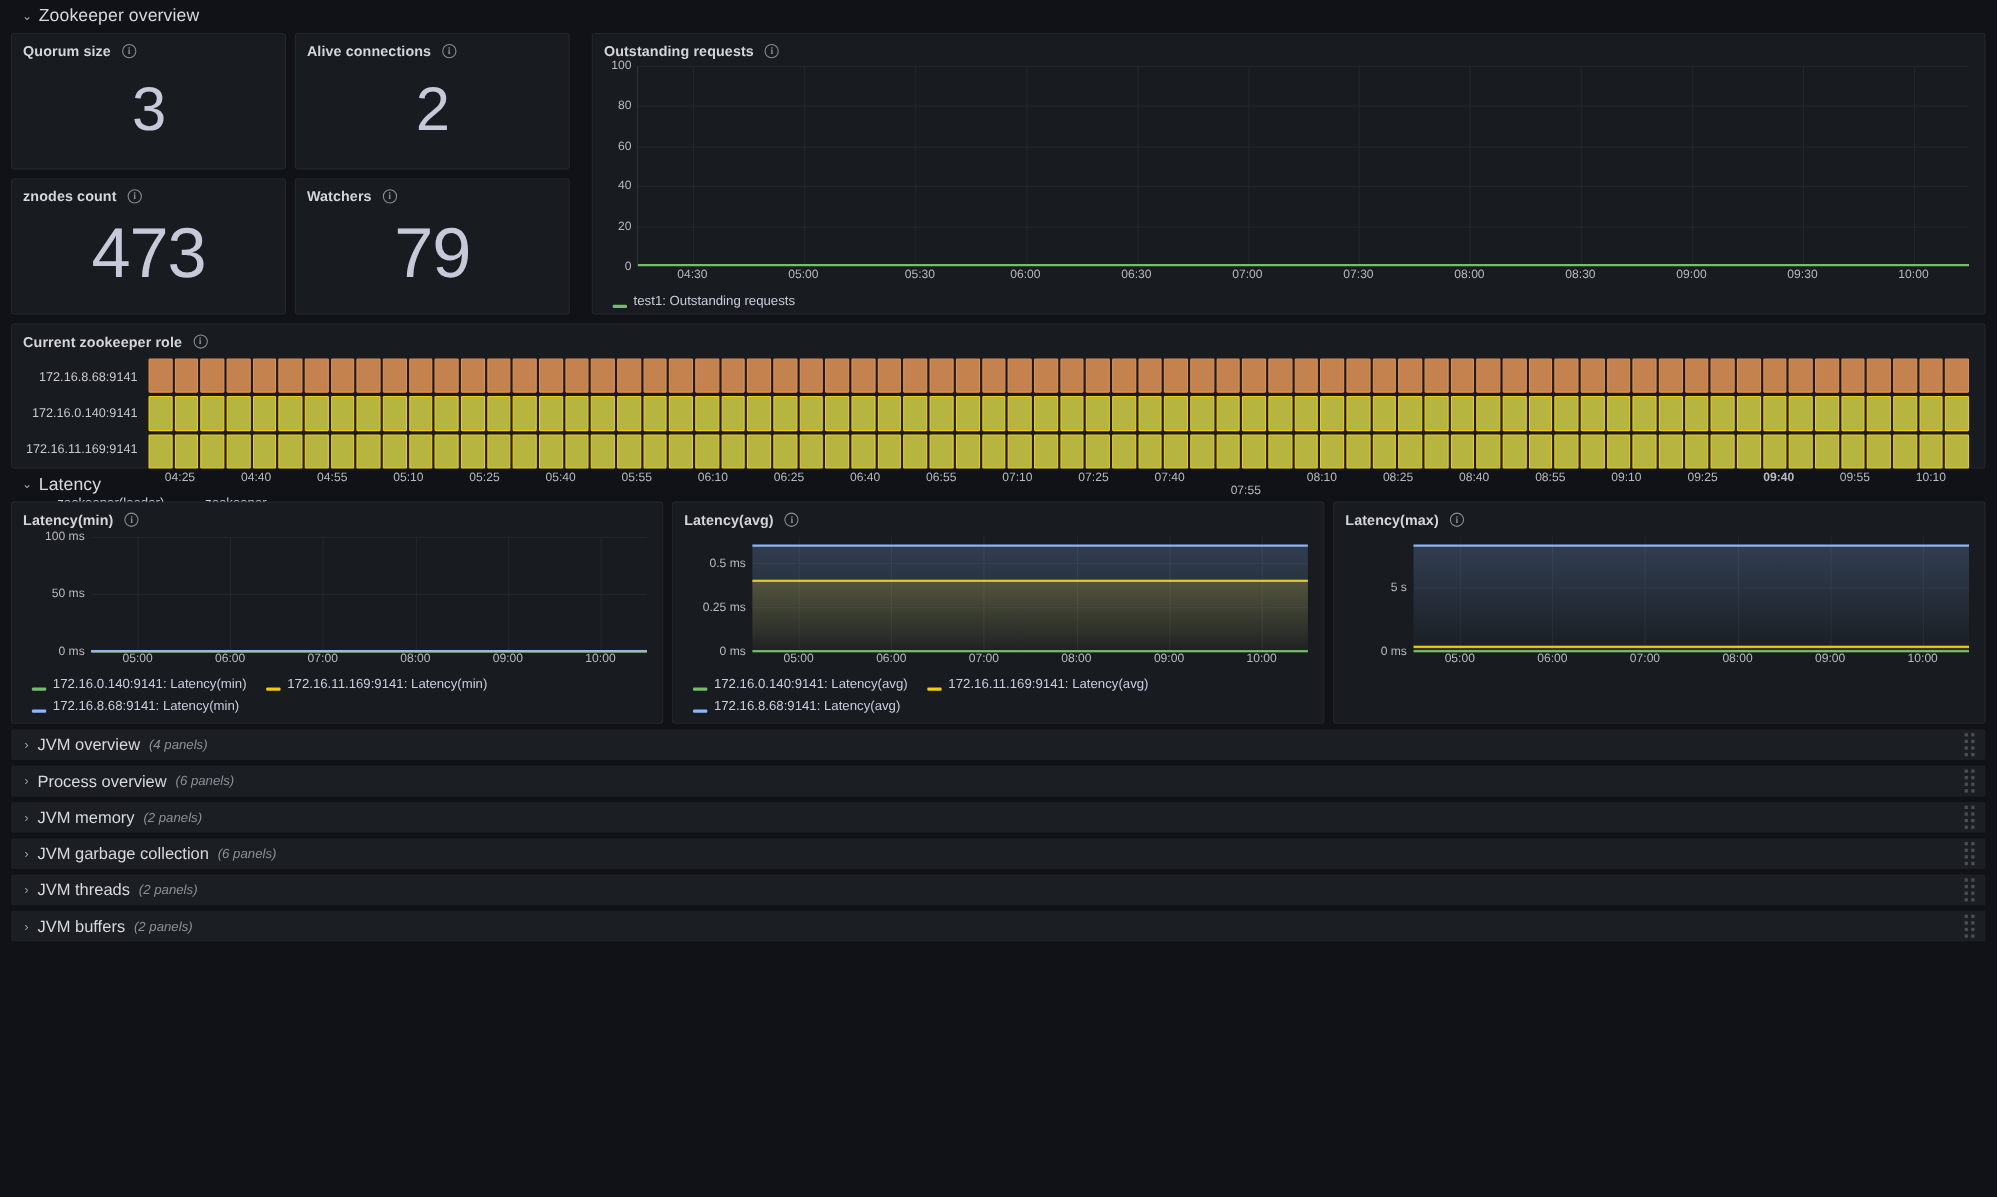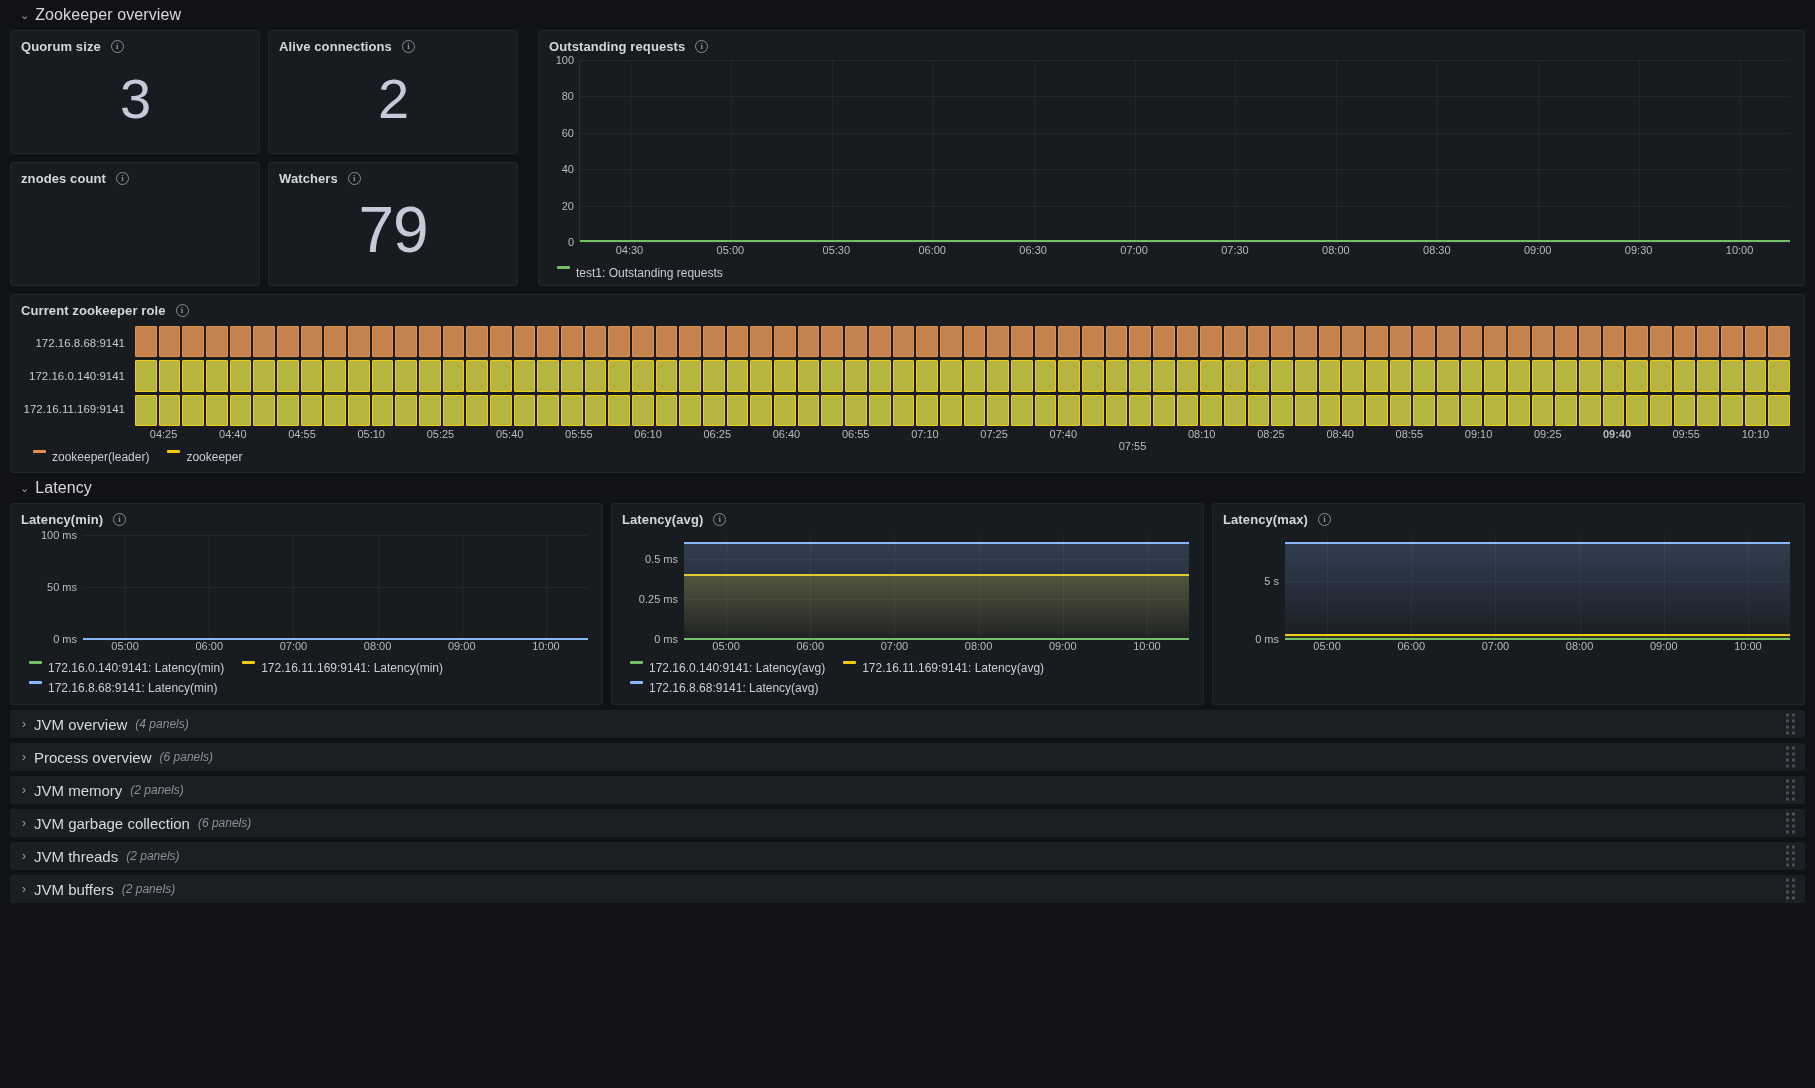--- a/index.html
+++ b/index.html
@@ -79,27 +79,27 @@
   .x-axis { position: relative; height: 20px; margin: 0 14px 0 40px; }
   .x-axis .xtick {
     position: absolute; top: 2px; font-size: 11px; color: #b9bac1;
     transform: translateX(-50%); white-space: nowrap;
   }
   .legend {
     display: flex; flex-wrap: wrap; gap: 6px 18px;
     padding: 4px 10px 6px 18px;
   }
   .legend-item {
-    display: flex; align-items: flex-start; gap: 6px;
+    display: flex; align-items: flex-end; gap: 6px;
     font-size: 12px; color: #ccccdc; white-space: nowrap;
   }
   .legend-swatch { width: 13px; height: 3px; border-radius: 1px; flex: 0 0 13px; }
 
   
-  .timeline-panel { height: 179px; margin-top: 8px; }
+  .timeline-panel { height: 132px; margin-top: 8px; }
   .tl-body { display: flex; padding: 6px 14px 0 6px; height: 106px; }
   .tl-labels { width: 118px; flex: 0 0 118px; display: flex; flex-direction: column; }
   .tl-label {
     flex: 1; display: flex; align-items: center; justify-content: flex-end;
     padding-right: 10px; font-size: 11.5px; color: #c9cad1;
   }
   .tl-plot { flex: 1; display: flex; flex-direction: column; gap: 3px; position: relative; }
   .tl-track { flex: 1; display: flex; gap: 2px; position: relative; }
   .tl-cell { flex: 1 1 0; border-radius: 1px; }
   .tl-cell.leader { background: #c4824f; border: 1px solid #e0904a; }
@@ -177,20 +177,21 @@
         </div>
 
       </div>
       <div class="stat-row">
 
         <div class="panel stat-panel big">
           <div class="panel-title">
             <span>znodes count</span>
             <span class="info-icon">i</span>
           </div>
+          <div class="stat-value">473</div>
         </div>
 
         <div class="panel stat-panel big">
           <div class="panel-title">
             <span>Watchers</span>
             <span class="info-icon">i</span>
           </div>
           <div class="stat-value">79</div>
         </div>
 

